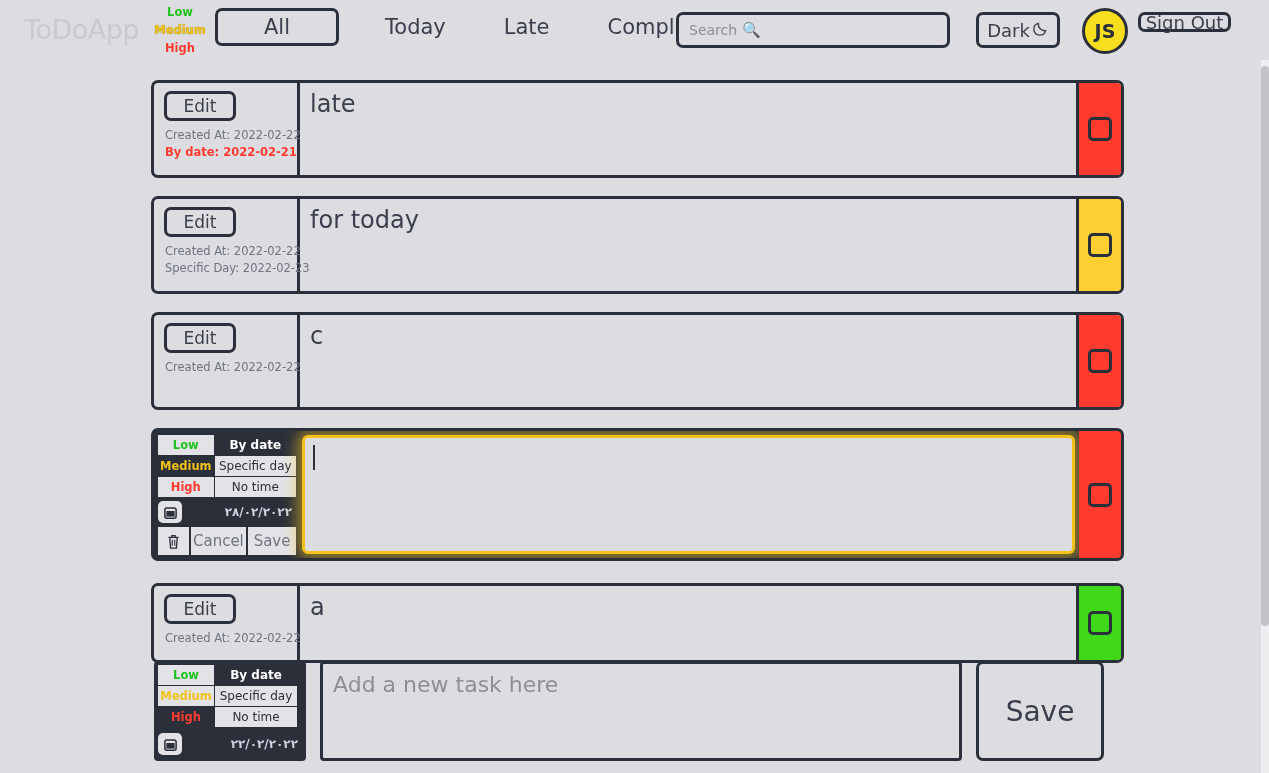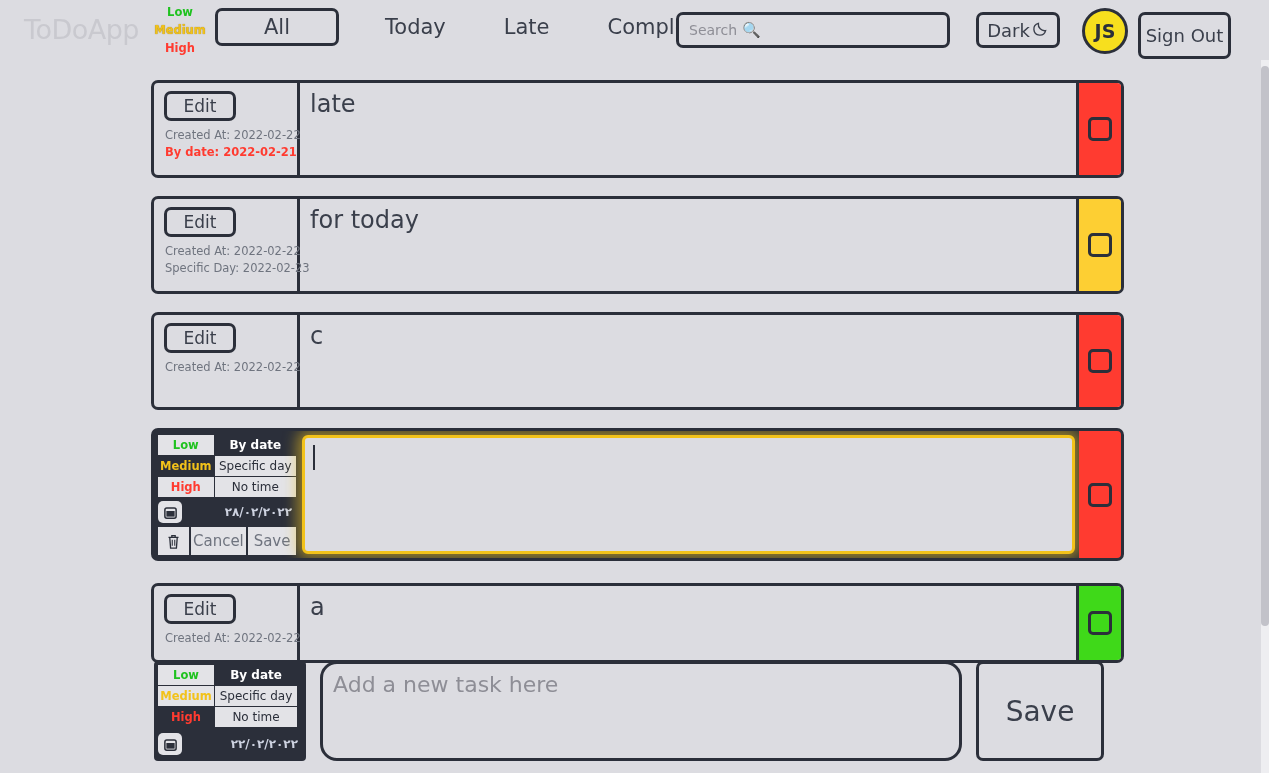--- a/index.html
+++ b/index.html
@@ -99,21 +99,21 @@
     width: 46px; height: 46px;
     border-radius: 50%;
     background: #f7df1e;
     border: 3px solid #2b2f3a;
     display: flex; align-items: center; justify-content: center;
     font-size: 19px; font-weight: bold; color: #2b2f3a;
     font-family: "DejaVu Sans", sans-serif;
   }
   .btn-signout {
     position: absolute; left: 1138px; top: 12px;
-    width: 93px; height: 47px;
+    width: 93px; height: 20px;
   }
 
   
   .list { position: absolute; top: 60px; left: 0; width: 1232px; height: 713px; }
 
   .task {
     position: absolute;
     left: 151px;
     width: 973px;
     display: flex;
@@ -262,21 +262,21 @@
     width: 152px; flex: 0 0 152px;
     background: #2b2f3a;
     border-radius: 4px;
     padding: 4px;
     display: flex; flex-direction: column; gap: 2px;
   }
   .add-input {
     flex: 1 1 auto;
     background: #dcdce1;
     border: 3px solid #2b2f3a;
-    border-radius: 17px;
+    border-radius: 4px;
     padding: 8px 10px;
     font-size: 22px; color: #8e8e96;
     font-family: "DejaVu Sans", sans-serif;
   }
   .add-save {
     flex: 0 0 128px; width: 128px;
     background: #dcdce1;
     border: 3px solid #2b2f3a;
     border-radius: 7px;
     font-size: 28px; color: #3a3f4b;

